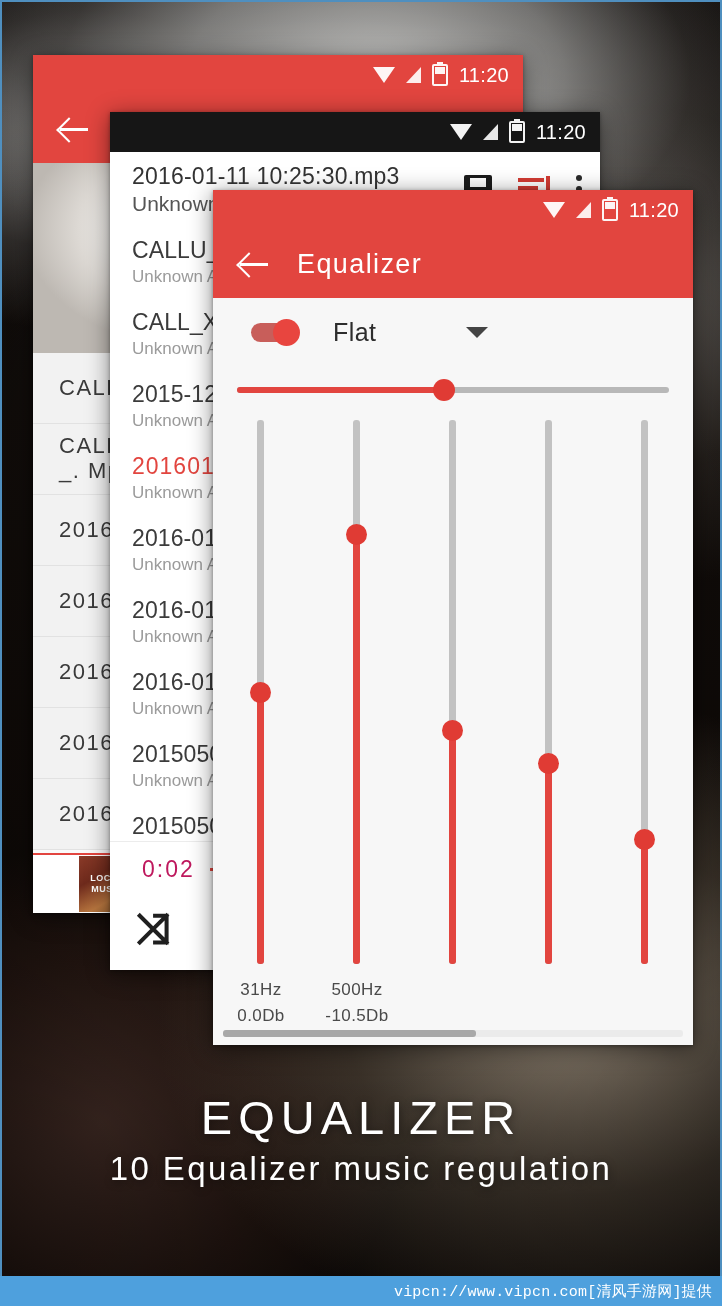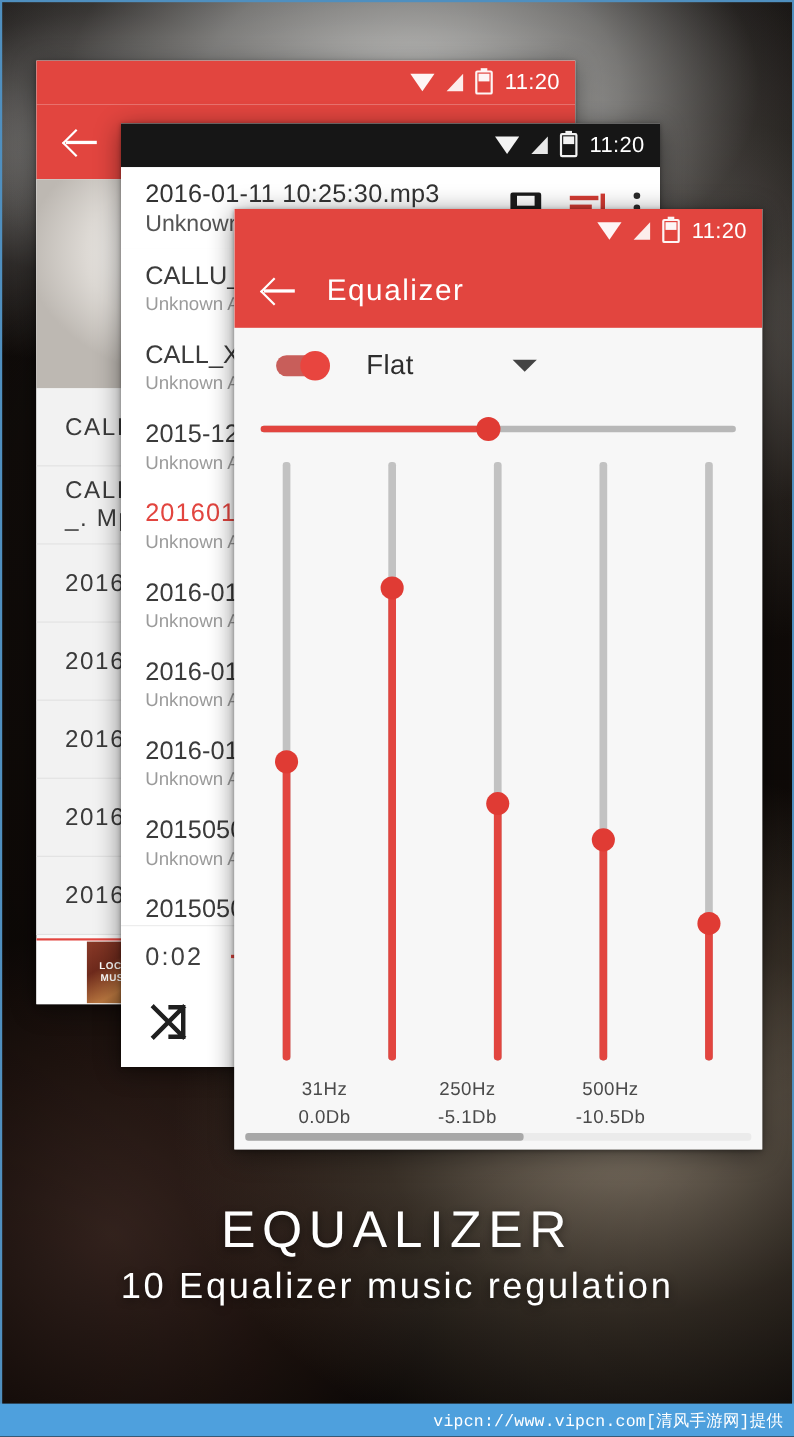--- a/index.html
+++ b/index.html
@@ -93,21 +93,21 @@
   .ic-more{width:6px;height:28px;position:relative;cursor:pointer;}
   .ic-more span{position:absolute;left:0;width:6px;height:6px;border-radius:50%;background:#2a2a2a;}
   .ic-more span:nth-child(1){top:0;} .ic-more span:nth-child(2){top:11px;} .ic-more span:nth-child(3){top:22px;}
 
   .mid-list{background:#fff;}
   .mid-row{height:72px;display:flex;flex-direction:column;justify-content:center;padding-left:22px;box-sizing:border-box;}
   .mid-row .a{font-size:23px;color:#3b3b3b;letter-spacing:.1px;white-space:nowrap;}
   .mid-row .b{font-size:17px;color:#9b9b9b;margin-top:3px;white-space:nowrap;}
   .mid-row.active .a{color:#e2453f;letter-spacing:1px;}
   #phone-mid .mid-player{position:absolute;left:0;bottom:0;width:100%;height:128px;background:#fff;border-top:1px solid #ececec;}
-  .mid-time{position:absolute;left:22px;top:14px;font-size:23px;color:#404040;letter-spacing:2px;}
+  .mid-time{position:absolute;left:32px;top:14px;font-size:23px;color:#be185d;letter-spacing:2px;}
   .mid-seek{position:absolute;left:100px;top:26px;right:0;height:3px;background:#e2453f;}
   .ic-shuffle{position:absolute;left:24px;top:66px;width:46px;height:46px;cursor:pointer;}
 
   
   #phone-front .eq-body{background:#f7f7f7;height:100%;position:relative;}
   .eq-preset{height:68px;display:flex;align-items:center;padding-left:38px;box-sizing:border-box;gap:26px;}
   .switch{width:56px;height:26px;position:relative;flex:0 0 auto;cursor:pointer;}
   .switch .tr{position:absolute;left:0;top:4px;width:46px;height:19px;border-radius:10px;background:#c0433e;opacity:.85;}
   .switch .kn{position:absolute;left:22px;top:0;width:27px;height:27px;border-radius:50%;background:#e8453f;}
   .preset-name{font-size:25px;color:#2d2d2d;letter-spacing:.4px;flex:1;}
@@ -118,21 +118,21 @@
   .bass-fill{position:absolute;left:24px;top:21px;height:6px;border-radius:3px;background:#e2453f;}
   .bass-thumb{position:absolute;top:13px;width:22px;height:22px;border-radius:50%;background:#e03b34;}
 
   .bands{position:absolute;left:0;top:222px;right:0;height:560px;}
   .band{position:absolute;top:0;width:96px;height:560px;}
   .band .vtrack{position:absolute;left:44px;top:8px;width:7px;height:544px;background:#c2c2c2;border-radius:3px;}
   .band .vfill{position:absolute;left:44px;width:7px;background:#e2453f;border-radius:3px;}
   .band .vthumb{position:absolute;left:37px;width:21px;height:21px;border-radius:50%;background:#e03b34;cursor:pointer;}
 
   .band-labels{position:absolute;left:0;right:0;top:790px;display:flex;}
-  .band-lab{width:96px;text-align:center;padding-left:34px;}
+  .band-lab{width:96px;text-align:center;}
   .band-lab .hz{font-size:17px;color:#4a4a4a;letter-spacing:.4px;}
   .band-lab .db{font-size:17px;color:#4a4a4a;letter-spacing:.4px;margin-top:6px;}
 
   .hscroll{position:absolute;left:10px;right:10px;bottom:8px;height:7px;background:#ebebeb;border-radius:3px;cursor:pointer;}
   .hscroll i{position:absolute;left:0;top:0;height:7px;border-radius:3px;background:#a8a8a8;}
 
   
   #promo{position:absolute;left:0;right:0;top:1090px;text-align:center;z-index:40;}
   #promo .h1{color:#fff;font-size:47px;letter-spacing:6px;font-weight:400;text-shadow:0 2px 8px rgba(0,0,0,.45);}
   #promo .h2{color:#fff;font-size:33px;letter-spacing:2.4px;margin-top:5px;font-weight:400;text-shadow:0 2px 8px rgba(0,0,0,.45);}
@@ -326,24 +326,20 @@
           <div class="vfill" style="top: 426.88px; height: 125.12px;"></div>
           <div class="vthumb" style="top: 416.88px;"></div>
         </div>
       </div>
     <div class="band-labels" id="band-labels">
         <div class="band-lab">
           <div class="hz">31Hz</div>
           <div class="db">0.0Db</div>
         </div>
         <div class="band-lab">
-          <div class="hz">250Hz</div>
-          <div class="db">-5.1Db</div>
-        </div>
-        <div class="band-lab">
           <div class="hz">500Hz</div>
           <div class="db">-10.5Db</div>
         </div>
       </div>
 
     <div class="hscroll">
       <i id="hscroll-thumb" style="width: 55%;"></i>
     </div>
   </div>
 </div>

